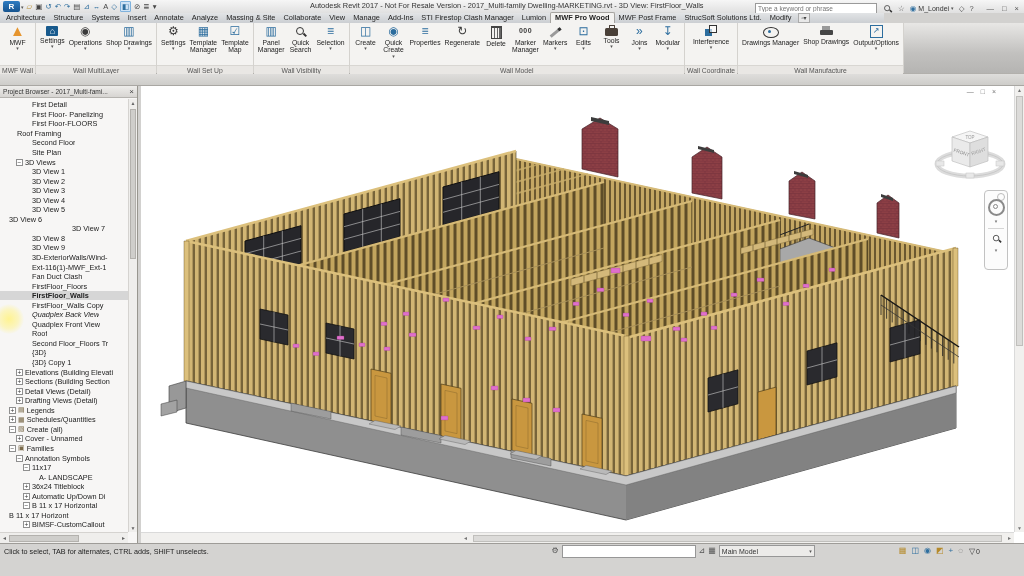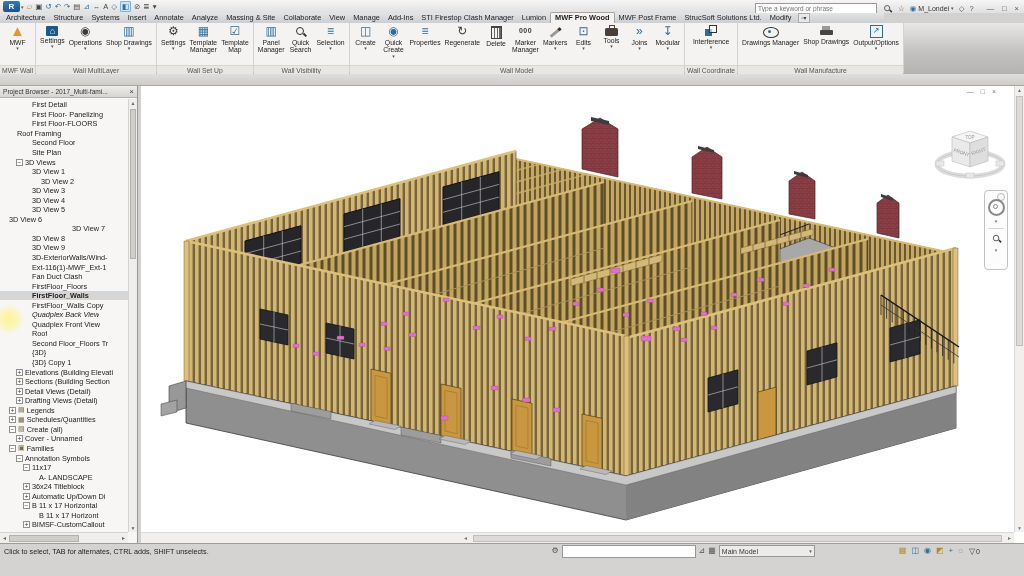--- a/index.html
+++ b/index.html
@@ -145,20 +145,21 @@
         <span class="qbtn">▤</span>
         <span class="qbtn qb">⊿</span>
         <span class="qbtn qb">↔</span>
         <span class="qbtn">A</span>
         <span class="qbtn qb">◇</span>
         <span class="qbtn hl qb">◧</span>
         <span class="qbtn">⊘</span>
         <span class="qbtn">≣</span>
         <span class="qbtn">▾</span>
       </div>
+    <div class="tb-title">Autodesk Revit 2017 - Not For Resale Version -   2017_Multi-family Dwelling-MARKETING.rvt - 3D View: FirstFloor_Walls</div>
     <div class="infocenter">
       <input class="ic-search-box" placeholder="Type a keyword or phrase" style="">
       <span class="cicon cssicon-search" style="transform:scale(.75)"></span>
       <span class="icn">☆</span>
       <span class="user">
         <span class="icn" style="color:#2f6f9f">◉</span>
         <span>M_Londei</span>
         <span style="font-size:5px;color:#555">▾</span>
       </span>
       <span class="icn">◇</span>
@@ -387,21 +388,21 @@
             <span class="tlabel">Site Plan</span>
           </div>
           <div class="trow" style="padding-left: 16px;">
             <span class="texp">−</span>
             <span class="tlabel">3D Views</span>
           </div>
           <div class="trow" style="padding-left: 23px;">
             <span class="tspace"></span>
             <span class="tlabel">3D View 1</span>
           </div>
-          <div class="trow" style="padding-left: 32px;">
+          <div class="trow" style="padding-left: 23px;">
             <span class="tspace"></span>
             <span class="tlabel">3D View 2</span>
           </div>
           <div class="trow" style="padding-left: 23px;">
             <span class="tspace"></span>
             <span class="tlabel">3D View 3</span>
           </div>
           <div class="trow" style="padding-left: 23px;">
             <span class="tspace"></span>
             <span class="tlabel">3D View 4</span>
@@ -531,21 +532,21 @@
             <span class="tlabel">36x24 Titleblock</span>
           </div>
           <div class="trow" style="padding-left: 23px;">
             <span class="texp">+</span>
             <span class="tlabel">Automatic Up/Down Di</span>
           </div>
           <div class="trow" style="padding-left: 23px;">
             <span class="texp">−</span>
             <span class="tlabel">B 11 x 17 Horizontal</span>
           </div>
-          <div class="trow" style="padding-left: 30px;">
+          <div class="trow" style="">
             <span class="tspace"></span>
             <span class="tlabel">B 11 x 17 Horizont</span>
           </div>
           <div class="trow" style="padding-left: 23px;">
             <span class="texp">+</span>
             <span class="tlabel">BIMSF-CustomCallout</span>
           </div>
         </div>
       <div class="vscroll">
         <span class="arr" style="top:1px">▲</span>

